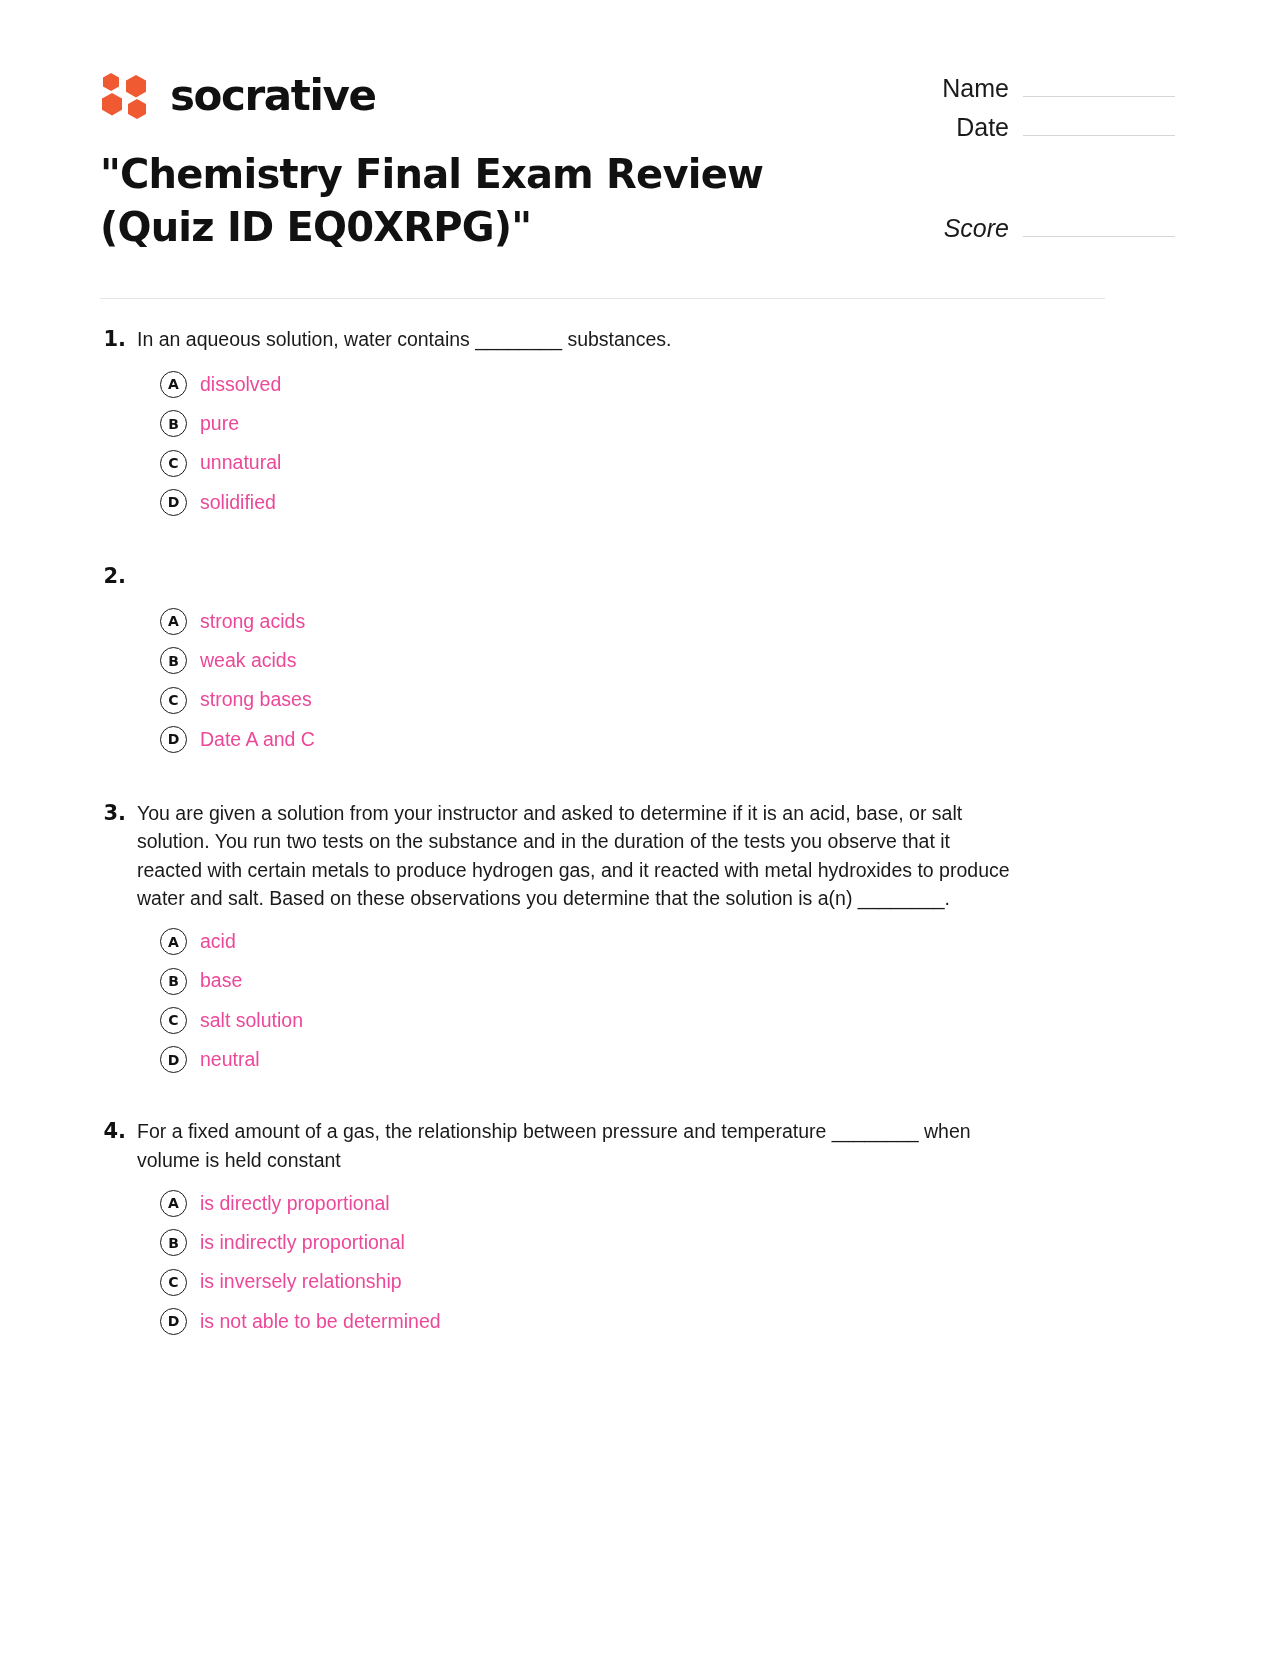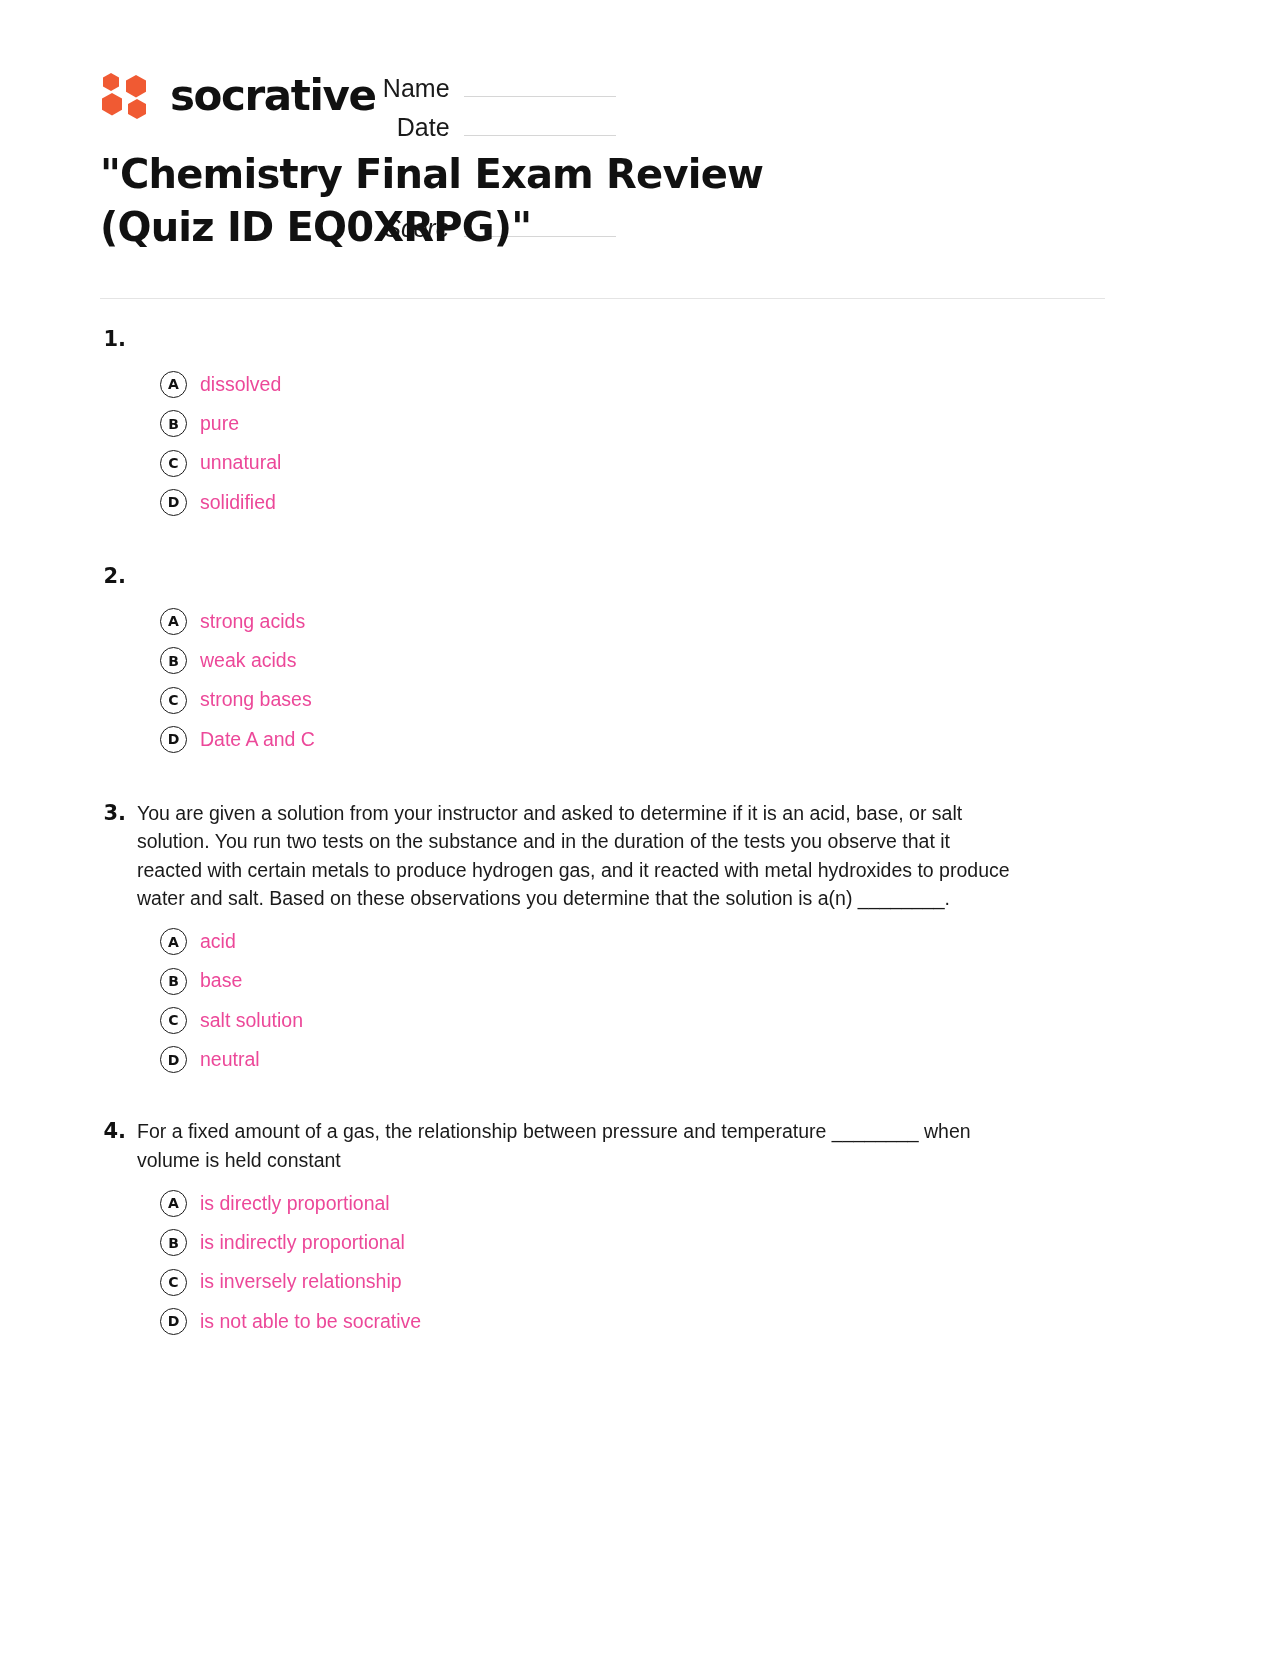--- a/index.html
+++ b/index.html
@@ -20,21 +20,21 @@
   .page {
     width: 1275px;
     height: 1653px;
     padding: 60px 100px 0 100px;
     position: relative;
   }
 
   
   .header {
     display: flex;
-    justify-content: flex-start;
+    justify-content: space-between;
     align-items: flex-start;
     height: 175px;
   }
 
   .brand {
     display: flex;
     align-items: center;
     gap: 18px;
     padding-top: 12px;
   }
@@ -215,20 +215,21 @@
     <h1 class="doc-title">"Chemistry Final Exam Review (Quiz ID EQ0XRPG)"</h1>
   </div>
 
   <div class="divider"></div>
 
   <div class="questions">
 
     <div class="question" data-q="1">
       <div class="q-head">
         <span class="q-num">1.</span>
+        <span class="q-text">In an aqueous solution, water contains ________ substances.</span>
       </div>
       <div class="choices">
         <div class="choice">
           <span class="choice-bullet">A</span>
           <span class="choice-text">dissolved</span>
         </div>
         <div class="choice">
           <span class="choice-bullet">B</span>
           <span class="choice-text">pure</span>
         </div>
@@ -305,20 +306,20 @@
         <div class="choice">
           <span class="choice-bullet">B</span>
           <span class="choice-text">is indirectly proportional</span>
         </div>
         <div class="choice">
           <span class="choice-bullet">C</span>
           <span class="choice-text">is inversely relationship</span>
         </div>
         <div class="choice">
           <span class="choice-bullet">D</span>
-          <span class="choice-text">is not able to be socrative</span>
+          <span class="choice-text">is not able to be determined</span>
         </div>
       </div>
     </div>
 
   </div>
 
 </div>
 
 </body></html>

